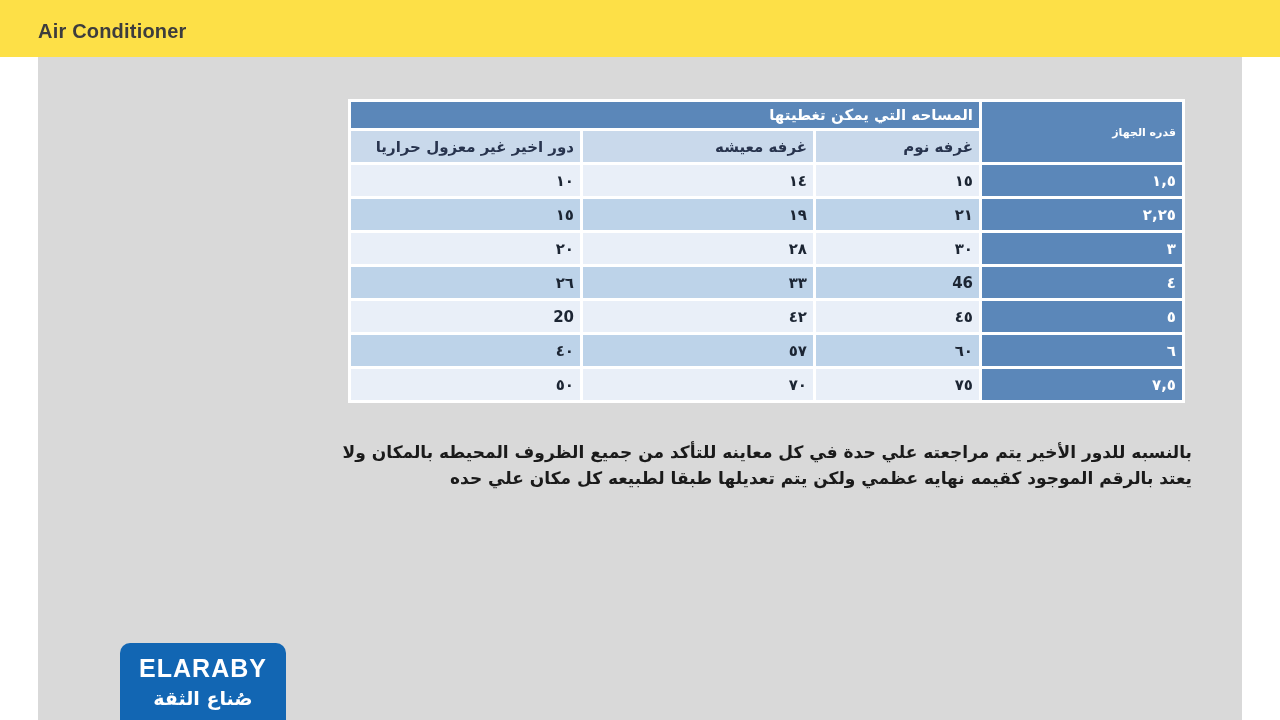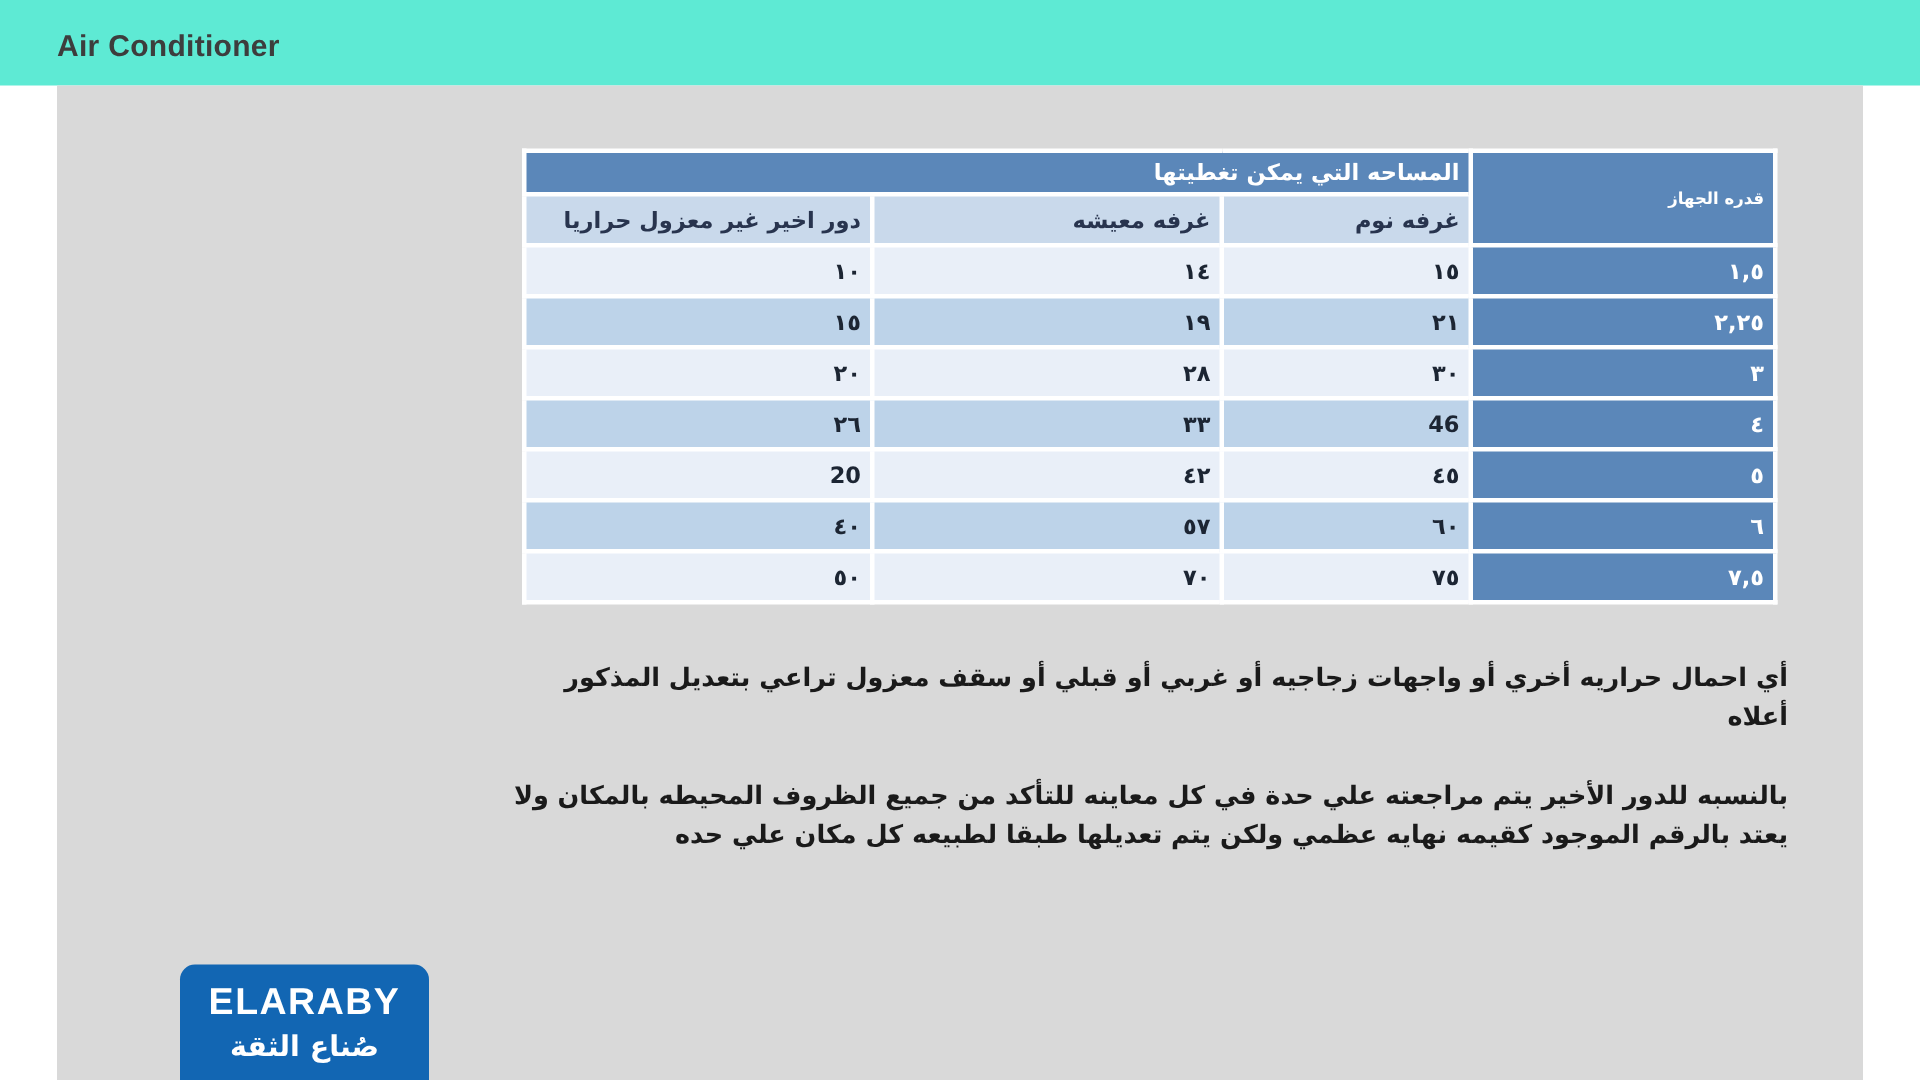--- a/index.html
+++ b/index.html
@@ -6,21 +6,21 @@
   html, body { margin: 0; padding: 0; }
   body {
     width: 1280px; height: 720px;
     overflow: hidden;
     background: #ffffff;
     font-family: "DejaVu Sans", sans-serif;
     position: relative;
   }
 
   
-  .topbar { position: absolute; top: 0; left: 0; width: 1280px; height: 57px; background: #5eead4; }
+  .topbar { position: absolute; top: 0; left: 0; width: 1280px; height: 57px; background: #fde047; }
   .page-title {
     position: absolute; left: 38px; top: 20px; margin: 0;
     font-family: "Liberation Sans", sans-serif;
     font-size: 20px; font-weight: bold; color: #3d3d3d; letter-spacing: 0.2px;
   }
   .brand { position: absolute; top: 7px; right: 44px; text-align: right; }
   .brand-name {
     font-family: "Liberation Sans", sans-serif;
     font-size: 27px; font-weight: 900; color: #e60012;
     letter-spacing: 2px; line-height: 1;
@@ -141,21 +141,20 @@
       <tr>
         <td class="cap">٧,٥</td>
         <td>٧٥</td>
         <td>٧٠</td>
         <td>٥٠</td>
       </tr>
     </tbody>
   </table>
 
   <div class="notes">
-    <p>أي احمال حراريه أخري أو واجهات زجاجيه أو غربي أو قبلي أو سقف معزول تراعي بتعديل المذكور أعلاه</p>
     <p>بالنسبه للدور الأخير يتم مراجعته علي حدة في كل معاينه للتأكد من جميع الظروف المحيطه بالمكان ولا يعتد بالرقم الموجود كقيمه نهايه عظمي ولكن يتم تعديلها طبقا لطبيعه كل مكان علي حده</p>
   </div>
 
   <div class="elaraby">
     <div class="el-name">ELARABY</div>
     <div class="el-tag">صُناع الثقة</div>
   </div>
 
 </div>
 

